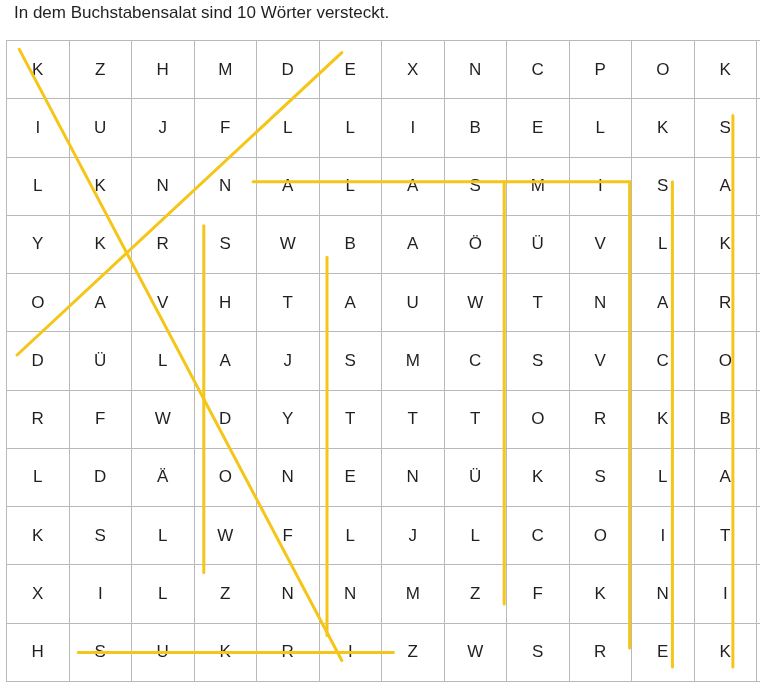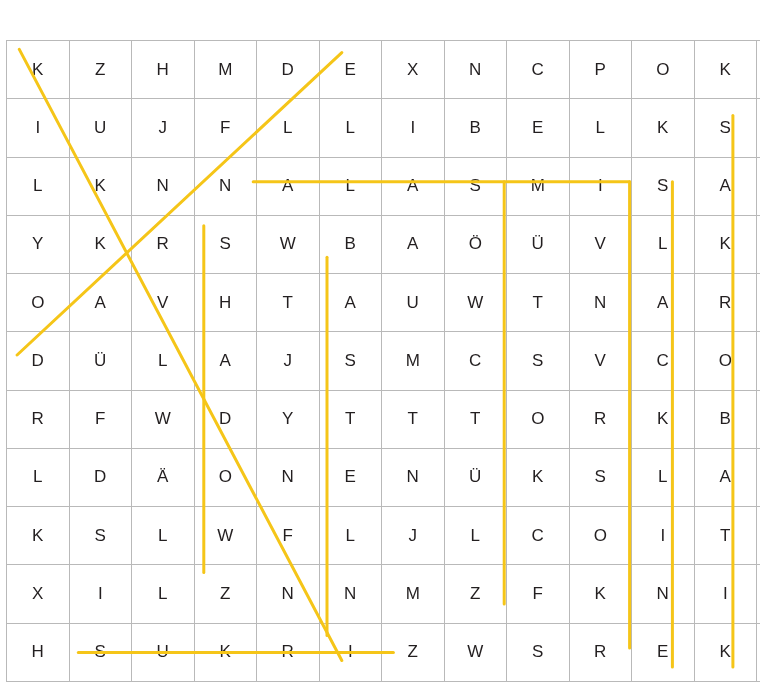--- a/index.html
+++ b/index.html
@@ -59,20 +59,21 @@
     width: 738px;
     height: 630px;
     pointer-events: none;
   }
 </style>
 </head>
 <body>
 
 <div id="page">
 
+  <div id="instruction">In dem Buchstabensalat sind 10 Wörter versteckt.</div>
 
   <div id="grid-wrap">
     <table class="grid">
       <tbody id="grid-body">
           <tr>
             <td>K</td>
             <td>Z</td>
             <td>H</td>
             <td>M</td>
             <td>D</td>

